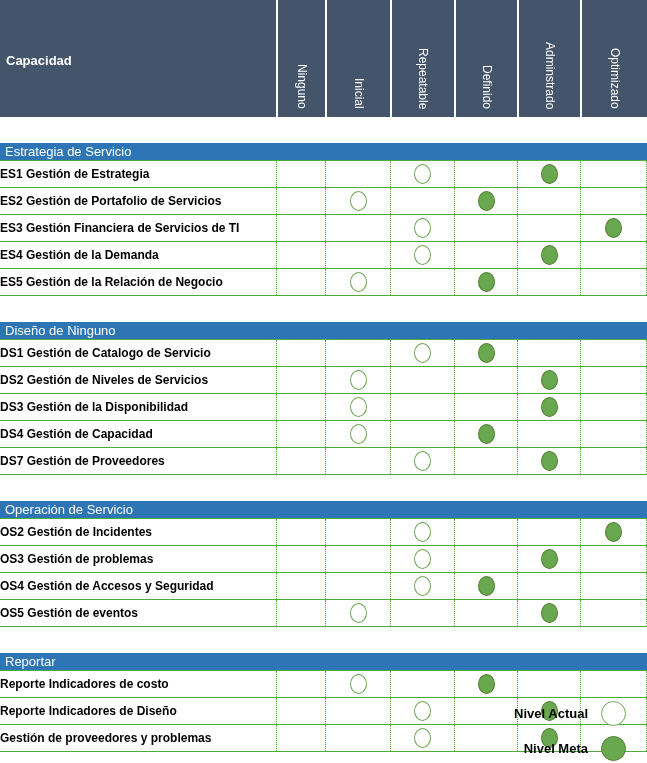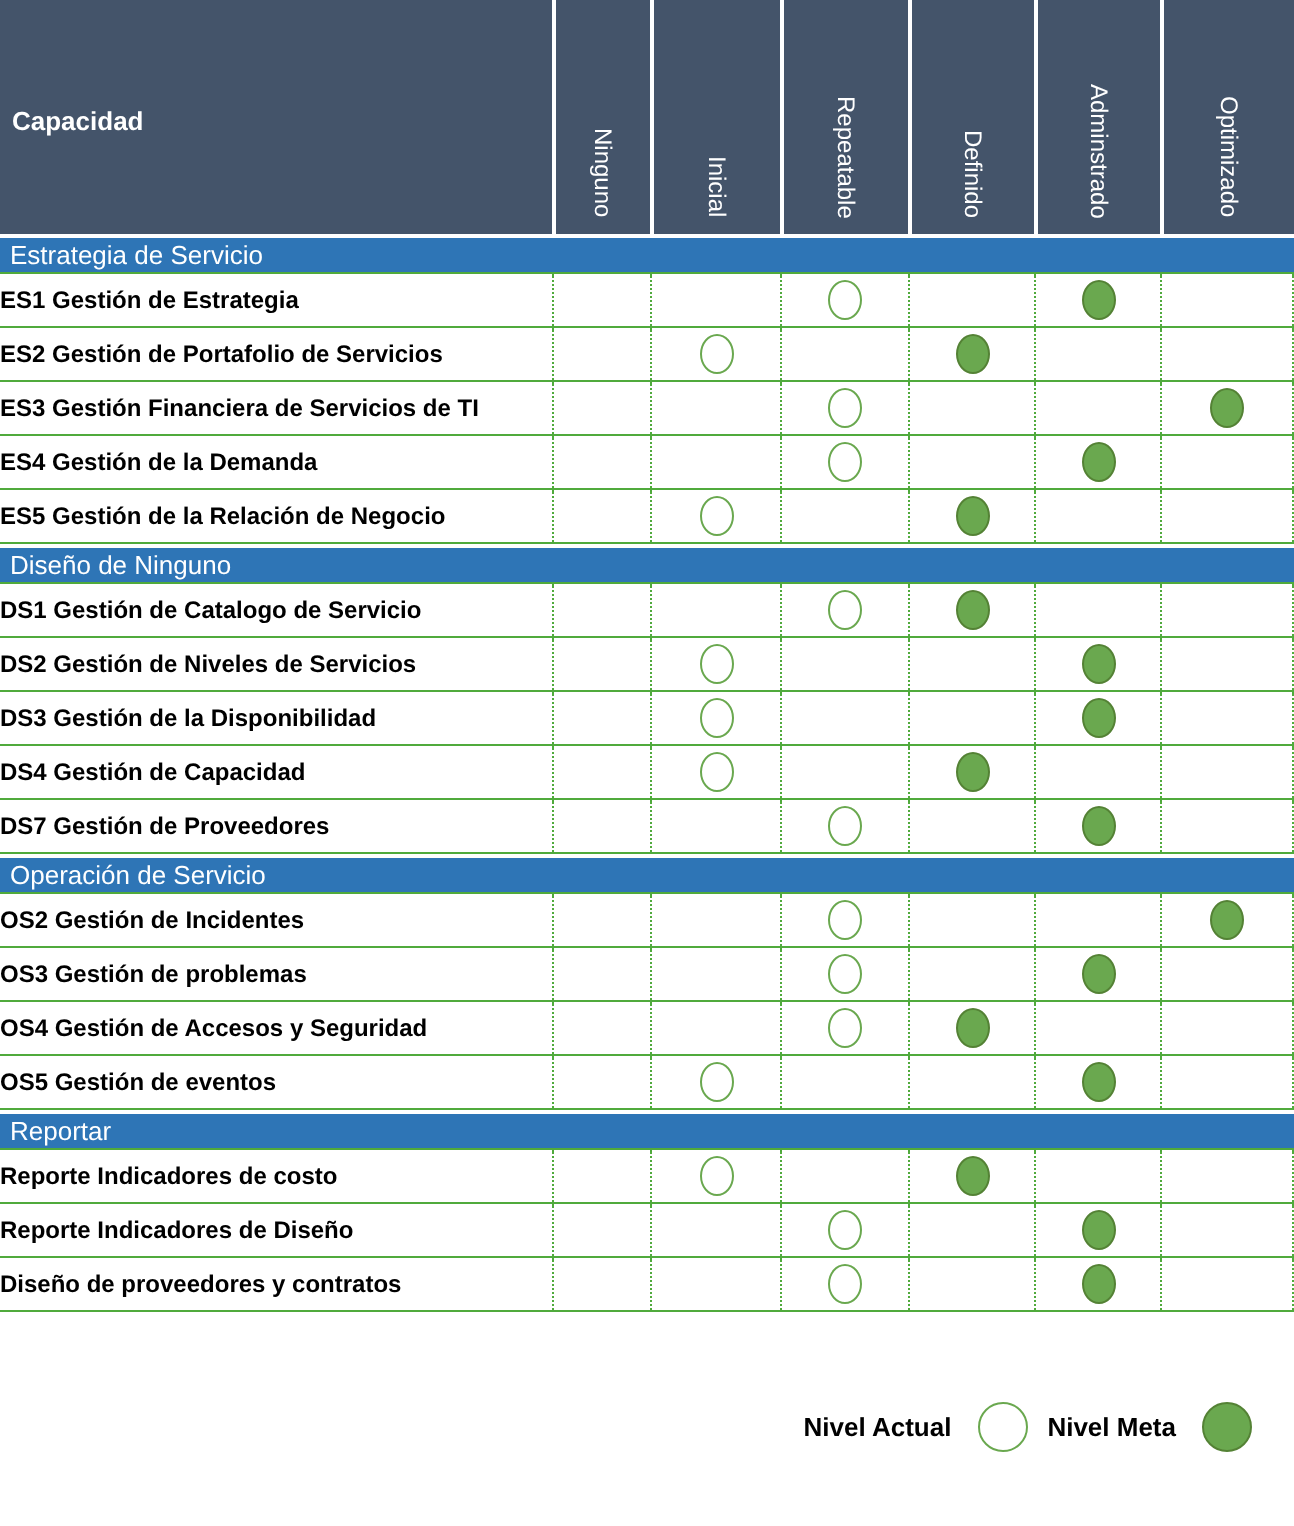--- a/index.html
+++ b/index.html
@@ -16,36 +16,36 @@
   .grid-row{display:grid;grid-template-columns:276px 49px 65px 64px 63px 63px 67px;}
 
   
   .matrix-header{height:117px;background:var(--hdr);box-sizing:border-box;}
   .cap-cell{display:flex;align-items:center;box-sizing:border-box;padding:4px 0 0 6px;}
   .cap-title{color:#fff;font-weight:bold;font-size:13px;}
   .lvl-cell{border-left:2px solid #fff;box-sizing:border-box;display:flex;align-items:flex-end;justify-content:center;}
   .vtext{writing-mode:vertical-rl;color:#fff;font-size:12px;line-height:14px;padding-bottom:8px;white-space:nowrap;}
 
   
-  .section-bar{height:20px;background:var(--sec);box-sizing:border-box;border-top:2px solid #fff;border-bottom:1px solid var(--grid);display:flex;align-items:center;padding-left:5px;}
+  .section-bar{height:20px;background:var(--sec);box-sizing:border-box;border-top:2px solid #fff;border-bottom:1px solid var(--grid);display:flex;align-items:center;padding-left:5px;margin-top:24px;}
   .section-title{color:#fff;font-size:13px;line-height:13px;}
 
   
   .data-row{height:27px;box-sizing:border-box;border-bottom:1px solid var(--grid);background:#fff;}
   .row-label{display:flex;align-items:center;font-weight:bold;font-size:12px;color:#000;box-sizing:border-box;white-space:nowrap;overflow:hidden;}
   .level-cell{border-left:1px dotted var(--grid);box-sizing:border-box;display:flex;align-items:center;justify-content:center;}
   .level-cell.last{border-right:1px dotted var(--grid);}
 
   
   .dot{width:17px;height:20px;border-radius:50%;box-sizing:border-box;}
   .dot.actual{background:#fff;border:1.5px solid var(--fill);}
   .dot.meta{background:var(--fill);border:1px solid var(--fill-border);}
 
   
-  .legend{position:absolute;right:21px;top:701px;display:flex;gap:10px;align-items:flex-end;}
+  .legend{position:absolute;right:21px;top:701px;display:flex;flex-direction:column;gap:10px;align-items:flex-end;}
   .legend-row{display:flex;align-items:center;gap:13px;}
   .legend-label{font-weight:bold;font-size:13px;color:#000;white-space:nowrap;}
   .legend-dot{width:25px;height:25px;border-radius:50%;box-sizing:border-box;}
   .legend-dot.actual{background:#fff;border:1.5px solid var(--fill);}
   .legend-dot.meta{background:var(--fill);border:1px solid var(--fill-border);}
 </style>
 </head>
 <body>
 
 <div class="stage">
@@ -291,21 +291,21 @@
         <div class="level-cell">
           <div class="dot actual"></div>
         </div>
         <div class="level-cell"></div>
         <div class="level-cell">
           <div class="dot meta"></div>
         </div>
         <div class="level-cell last"></div>
       </div>
       <div class="grid-row data-row">
-        <div class="row-label">Diseño de proveedores y contratos</div>
+        <div class="row-label">Gestión de proveedores y problemas</div>
         <div class="level-cell"></div>
         <div class="level-cell"></div>
         <div class="level-cell">
           <div class="dot actual"></div>
         </div>
         <div class="level-cell"></div>
         <div class="level-cell">
           <div class="dot meta"></div>
         </div>
         <div class="level-cell last"></div>

